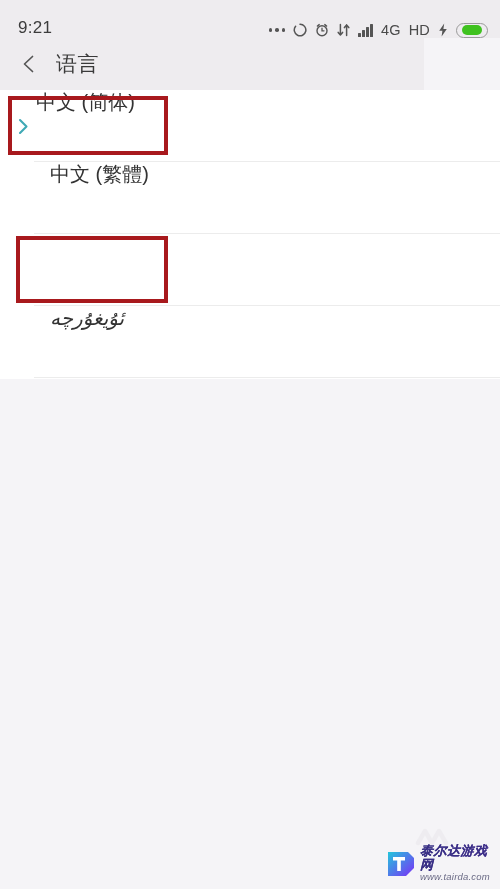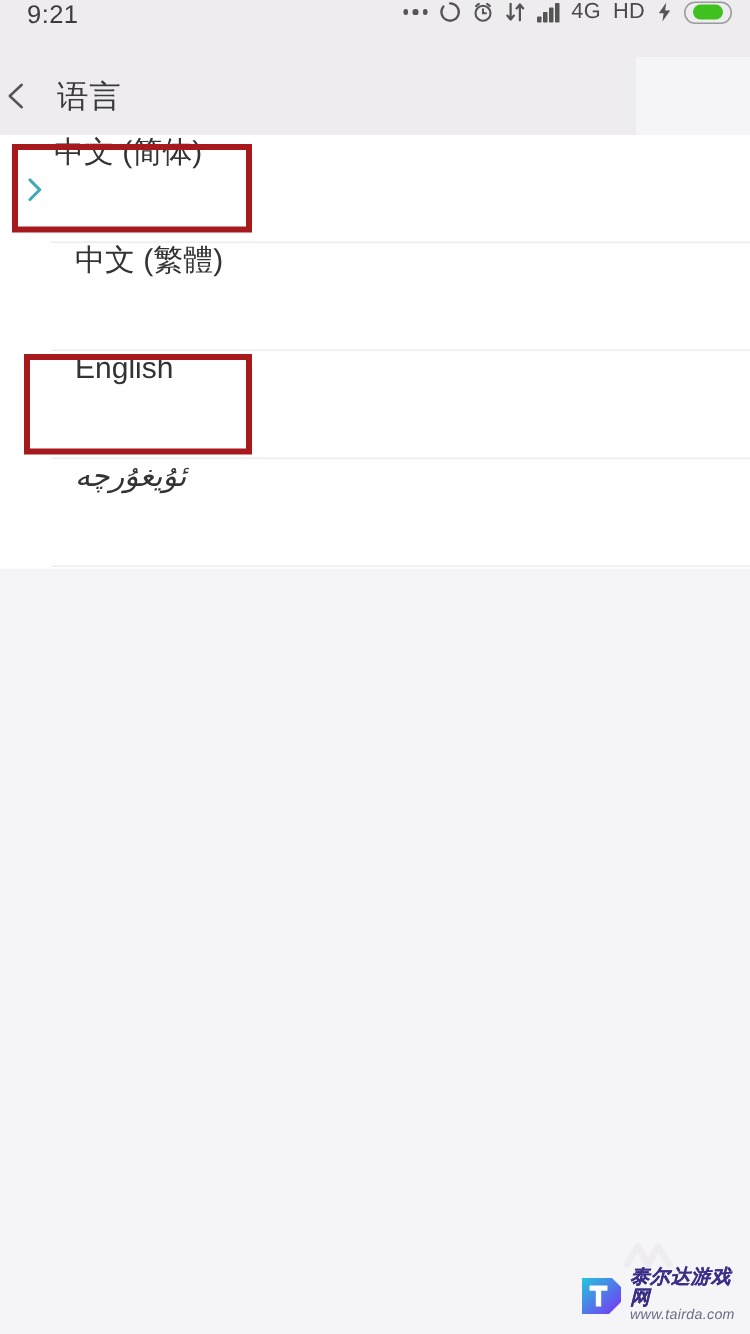--- a/index.html
+++ b/index.html
@@ -13,21 +13,21 @@
     position:relative;
     width:500px; height:889px;
     background:#f5f4f7;
   }
 
   
   #statusbar {
     position:absolute; top:0; left:0;
     width:500px; height:38px;
     background:#eeecef;
-    display:flex; align-items:flex-start;
+    display:flex; align-items:flex-end;
     padding:0 12px 0 18px;
   }
   #clock {
     font-size:17px; color:#3c3c3c; letter-spacing:.3px;
   }
   #status-icons {
     margin-left:auto;
     display:flex; align-items:center; gap:8px;
     color:#555;
   }
@@ -48,20 +48,21 @@
     height:100%; width:74%;
     background:#3fc21f; border-radius:6px;
   }
 
   
   #appbar {
     position:absolute; top:38px; left:0;
     width:424px; height:52px;
     background:#eeecef;
     display:flex; align-items:center;
+    padding-left:18px;
   }
   #back-chevron {
     width:22px; height:22px; flex:none;
     margin-right:16px;
   }
   #page-title {
     font-size:21px; color:#3a3a3a; letter-spacing:.5px;
   }
 
   
@@ -211,21 +212,20 @@
     </div>
 
     <div class="row">
       <span class="chevron-slot"></span>
       <span class="row-label">中文 (繁體)</span>
       <span class="sep"></span>
     </div>
 
     <div class="row">
       <span class="chevron-slot"></span>
-      <span class="row-label">English</span>
       <span class="sep"></span>
     </div>
 
 
     <div class="row">
       <span class="chevron-slot"></span>
       <span class="row-label rtl">ئۇيغۇرچە</span>
       <span class="sep"></span>
     </div>
 

